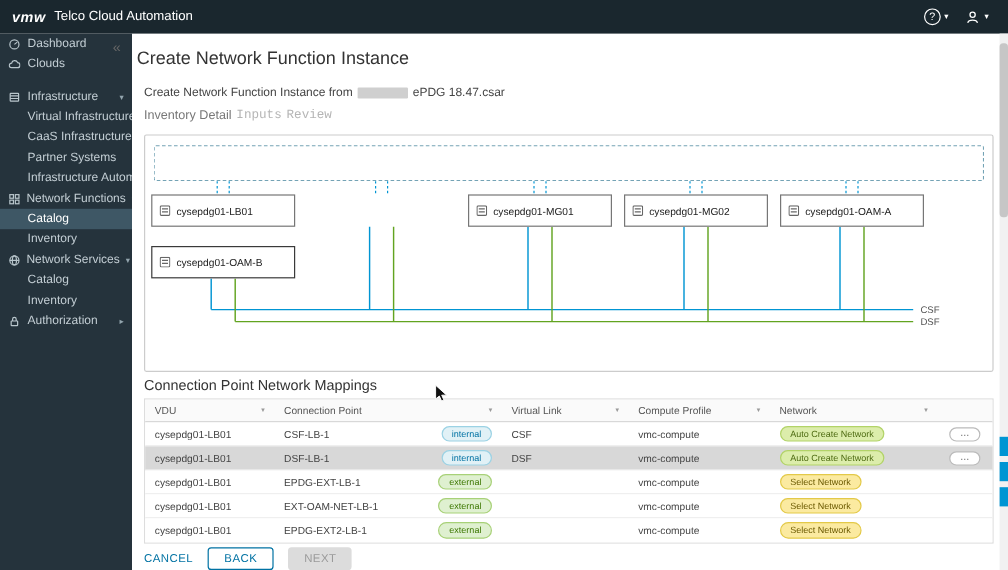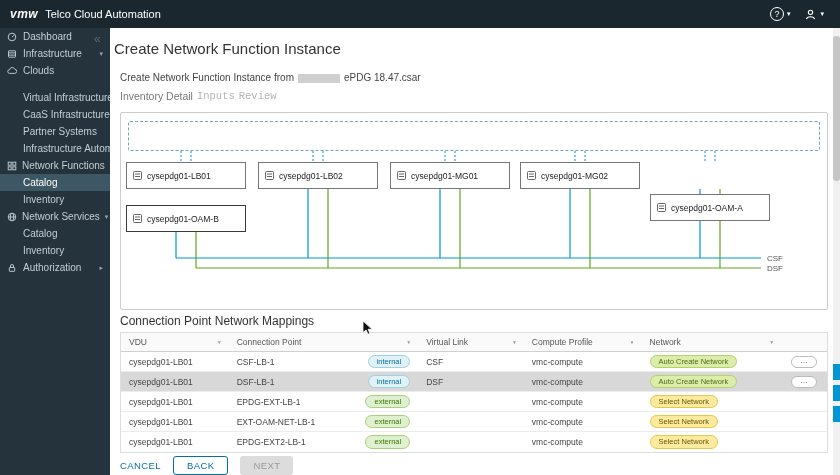--- a/index.html
+++ b/index.html
@@ -37,21 +37,21 @@
   .tab.t-active { color:#2b2b2b; border-bottom:3px solid #0072a3; font-weight:400; }
   .tab.t-future { color:#b5b5b5;font-family:Liberation Mono, monospace; }
 
   
   .topo-panel { position:absolute; left:10px; top:84px; width:708px; height:198px; border:1px solid #ccc; border-radius:2px; background:#fff; }
   .dashed-zone { position:absolute; left:7px; top:8px; width:692px; height:30px; border:1px dashed #74a3b5; border-radius:2px; }
   .topo-svg { position:absolute; left:0; top:0; }
   .node { position:absolute; top:49px; width:120px; height:27px; background:#fff; border:1px solid #767676; display:flex; align-items:center; gap:5px; padding-left:6px; font-size:8.5px; color:#222; cursor:pointer; z-index:5; }
   .node svg { stroke:#666; fill:none; stroke-width:1; flex:none; }
   .node.n1 { left:5px; }  .node.n2 { left:137px; } .node.n3 { left:269px; }
-  .node.n4 { left:399px; } .node.n5 { left:529px;margin-top:32px; }
+  .node.n4 { left:399px; } .node.n5 { left:529px; }
   .node.n6 { left:5px; top:92px; border:1.5px solid #3a3a3a; }
 
   
   .map-title { position:absolute; left:10px; top:286px; font-size:12px; color:#333; }
   .table { position:absolute; left:10px; top:304px; width:708px; border:1px solid #ddd; font-size:8.5px; }
   .trow { display:flex; align-items:flex-end; height:20px; border-bottom:1px solid #ececec; color:#444; background:#fff; }
   .trow.thead { height:19px; background:#fafafa; border-bottom:1px solid #d0d0d0; color:#555; }
   .trow.hl { background:#d8d8d8; }
   .trow:last-child { border-bottom:none; }
   .tc { padding-left:8px; display:flex; align-items:center; overflow:hidden; white-space:nowrap; height:100%; }
@@ -106,39 +106,39 @@
 <div class="sidebar">
   <div class="nav-item">
     <span class="nav-ico">
         <svg width="10" height="10" viewBox="0 0 10 10">
           <circle cx="5" cy="5" r="3.8"></circle>
           <line x1="5" y1="5" x2="7.4" y2="3.1"></line>
         </svg>
       </span>
     <span>Dashboard</span>
   </div>
+  <div class="nav-item" style="margin-bottom:10px;">
+    <span class="nav-ico">
+        <svg width="10" height="10" viewBox="0 0 10 10">
+          <path d="M2.6 7.4a1.9 1.9 0 0 1 .1-3.8 2.6 2.6 0 0 1 5-.4 1.9 1.9 0 0 1-.3 4.2z"></path>
+        </svg>
+      </span>
+    <span>Clouds</span>
+  </div>
+
   <div class="nav-item">
     <span class="nav-ico">
         <svg width="10" height="10" viewBox="0 0 10 10">
           <rect x="1.5" y="1.8" width="7" height="6.4" rx="0.5"></rect>
           <line x1="1.5" y1="3.9" x2="8.5" y2="3.9"></line>
           <line x1="1.5" y1="6.1" x2="8.5" y2="6.1"></line>
         </svg>
       </span>
     <span>Infrastructure</span>
     <span class="chev">▾</span>
-  </div>
-
-  <div class="nav-item" style="margin-bottom:10px;">
-    <span class="nav-ico">
-        <svg width="10" height="10" viewBox="0 0 10 10">
-          <path d="M2.6 7.4a1.9 1.9 0 0 1 .1-3.8 2.6 2.6 0 0 1 5-.4 1.9 1.9 0 0 1-.3 4.2z"></path>
-        </svg>
-      </span>
-    <span>Clouds</span>
   </div>
   <div class="nav-item sub">
       <span>Virtual Infrastructure</span>
     </div>
   <div class="nav-item sub">
       <span>CaaS Infrastructure</span>
     </div>
   <div class="nav-item sub">
       <span>Partner Systems</span>
     </div>
@@ -247,28 +247,20 @@
     <div class="dashed-zone"></div>
 
     <div class="node n1">
       <svg width="9" height="9" viewBox="0 0 9 9">
           <rect x="0.5" y="0.5" width="8" height="8" rx="1"></rect>
           <line x1="2" y1="3" x2="7" y2="3"></line>
           <line x1="2" y1="5.5" x2="7" y2="5.5"></line>
         </svg>
       <span>cysepdg01-LB01</span>
     </div>
-    <div class="node n2">
-      <svg width="9" height="9" viewBox="0 0 9 9">
-          <rect x="0.5" y="0.5" width="8" height="8" rx="1"></rect>
-          <line x1="2" y1="3" x2="7" y2="3"></line>
-          <line x1="2" y1="5.5" x2="7" y2="5.5"></line>
-        </svg>
-      <span>cysepdg01-LB02</span>
-    </div>
     <div class="node n3">
       <svg width="9" height="9" viewBox="0 0 9 9">
           <rect x="0.5" y="0.5" width="8" height="8" rx="1"></rect>
           <line x1="2" y1="3" x2="7" y2="3"></line>
           <line x1="2" y1="5.5" x2="7" y2="5.5"></line>
         </svg>
       <span>cysepdg01-MG01</span>
     </div>
     <div class="node n4">
       <svg width="9" height="9" viewBox="0 0 9 9">

